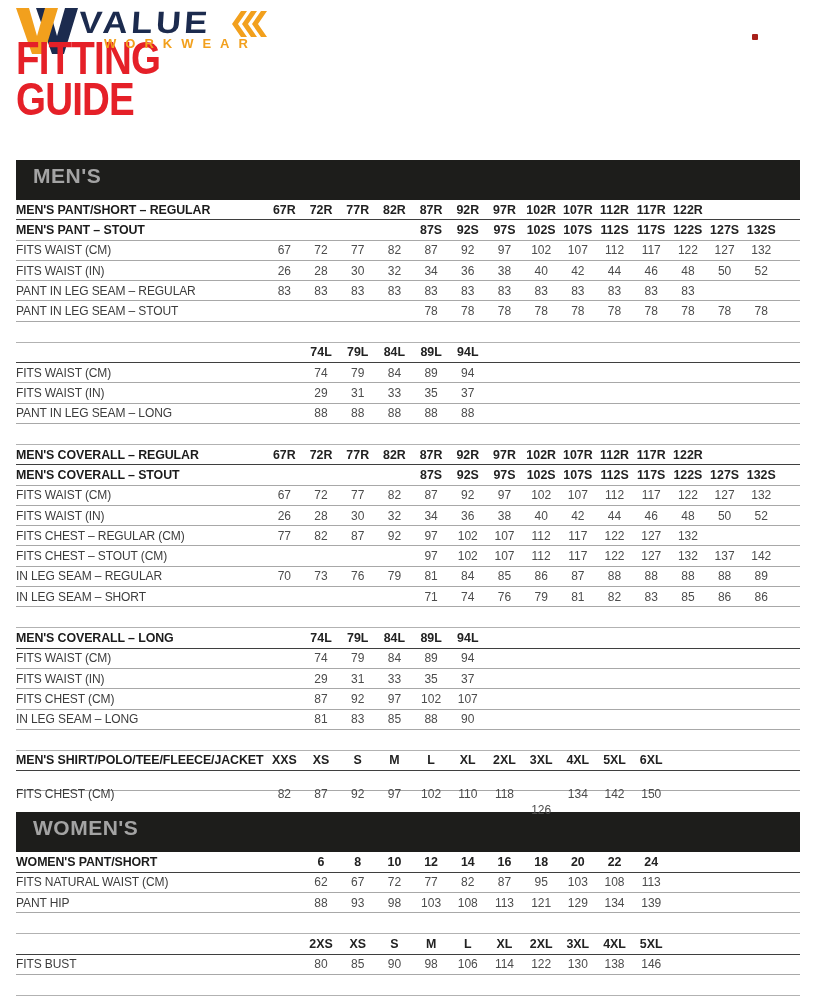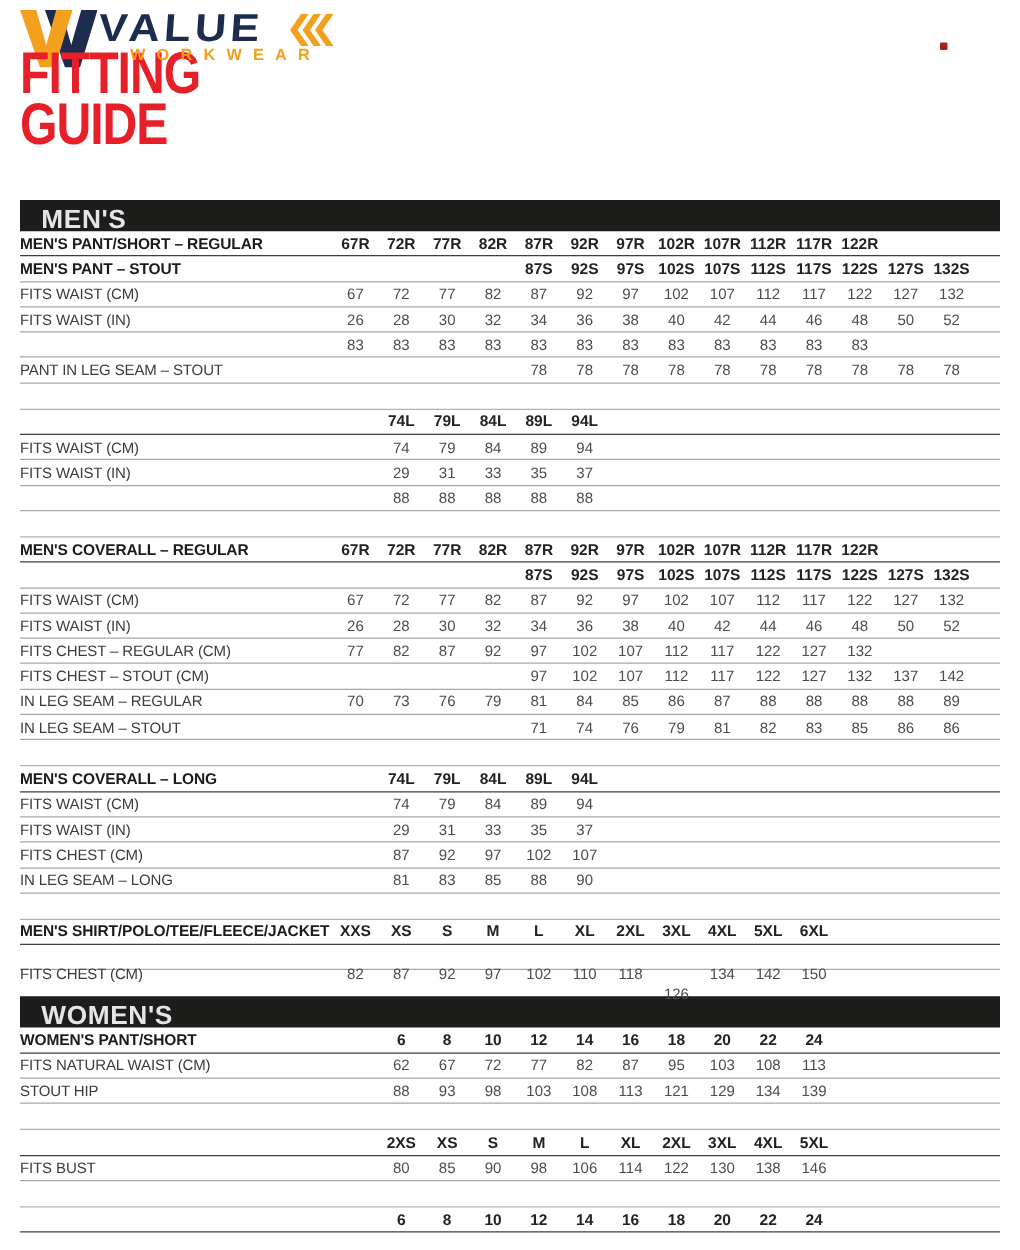--- a/index.html
+++ b/index.html
@@ -30,22 +30,22 @@
     line-height:40px; letter-spacing:-1px;
     transform:scaleX(0.82); transform-origin:left top; white-space:nowrap;
   }
   .fit-title.l1 { top:38px; }
   .fit-title.l2 { top:79px; }
   .red-dot { position:absolute; left:752px; top:34px; width:6px; height:6px; background:var(--dot); border-radius:1px; }
 
   
   .sections { position:absolute; left:16px; top:160px; width:784px; }
   .section-bar {
-    height:25px; line-height:32px; background:var(--bar);
-    color:#e5e5e5; font-size:21px; font-weight:bold;
+    height:40px; line-height:32px; background:var(--bar);
+    color:#a3a3a3; font-size:21px; font-weight:bold;
     padding-left:17px; letter-spacing:0.5px;
   }
   .section-bar.later { margin-top:21px; }
   .size-table { margin-top:20px; border-top:1px solid #b2b2b2; }
   .size-table.flush { margin-top:0; border-top:none; }
   .t-row {
     display:grid;
     grid-template-columns:250px repeat(14, 36.7px) 1fr;
     height:19.3px; align-items:center;
     border-bottom:1px solid #a8a8a8;
@@ -140,20 +140,21 @@
         <div class="t-val" style="grid-column: 8;">38</div>
         <div class="t-val" style="grid-column: 9;">40</div>
         <div class="t-val" style="grid-column: 10;">42</div>
         <div class="t-val" style="grid-column: 11;">44</div>
         <div class="t-val" style="grid-column: 12;">46</div>
         <div class="t-val" style="grid-column: 13;">48</div>
         <div class="t-val" style="grid-column: 14;">50</div>
         <div class="t-val" style="grid-column: 15;">52</div>
       </div>
       <div class="t-row">
+        <div class="t-label">PANT IN LEG SEAM – REGULAR</div>
         <div class="t-val" style="grid-column: 2;">83</div>
         <div class="t-val" style="grid-column: 3;">83</div>
         <div class="t-val" style="grid-column: 4;">83</div>
         <div class="t-val" style="grid-column: 5;">83</div>
         <div class="t-val" style="grid-column: 6;">83</div>
         <div class="t-val" style="grid-column: 7;">83</div>
         <div class="t-val" style="grid-column: 8;">83</div>
         <div class="t-val" style="grid-column: 9;">83</div>
         <div class="t-val" style="grid-column: 10;">83</div>
         <div class="t-val" style="grid-column: 11;">83</div>
@@ -192,20 +193,21 @@
       </div>
       <div class="t-row">
         <div class="t-label">FITS WAIST (IN)</div>
         <div class="t-val" style="grid-column: 3;">29</div>
         <div class="t-val" style="grid-column: 4;">31</div>
         <div class="t-val" style="grid-column: 5;">33</div>
         <div class="t-val" style="grid-column: 6;">35</div>
         <div class="t-val" style="grid-column: 7;">37</div>
       </div>
       <div class="t-row">
+        <div class="t-label">PANT IN LEG SEAM – LONG</div>
         <div class="t-val" style="grid-column: 3;">88</div>
         <div class="t-val" style="grid-column: 4;">88</div>
         <div class="t-val" style="grid-column: 5;">88</div>
         <div class="t-val" style="grid-column: 6;">88</div>
         <div class="t-val" style="grid-column: 7;">88</div>
       </div>
     </div>
     <div class="size-table">
       <div class="t-row hdr hdr-first">
         <div class="t-label">MEN'S COVERALL – REGULAR</div>
@@ -216,20 +218,21 @@
         <div class="t-val" style="grid-column: 6;">87R</div>
         <div class="t-val" style="grid-column: 7;">92R</div>
         <div class="t-val" style="grid-column: 8;">97R</div>
         <div class="t-val" style="grid-column: 9;">102R</div>
         <div class="t-val" style="grid-column: 10;">107R</div>
         <div class="t-val" style="grid-column: 11;">112R</div>
         <div class="t-val" style="grid-column: 12;">117R</div>
         <div class="t-val" style="grid-column: 13;">122R</div>
       </div>
       <div class="t-row hdr">
+        <div class="t-label">MEN'S COVERALL – STOUT</div>
         <div class="t-val" style="grid-column: 6;">87S</div>
         <div class="t-val" style="grid-column: 7;">92S</div>
         <div class="t-val" style="grid-column: 8;">97S</div>
         <div class="t-val" style="grid-column: 9;">102S</div>
         <div class="t-val" style="grid-column: 10;">107S</div>
         <div class="t-val" style="grid-column: 11;">112S</div>
         <div class="t-val" style="grid-column: 12;">117S</div>
         <div class="t-val" style="grid-column: 13;">122S</div>
         <div class="t-val" style="grid-column: 14;">127S</div>
         <div class="t-val" style="grid-column: 15;">132S</div>
@@ -307,21 +310,21 @@
         <div class="t-val" style="grid-column: 8;">85</div>
         <div class="t-val" style="grid-column: 9;">86</div>
         <div class="t-val" style="grid-column: 10;">87</div>
         <div class="t-val" style="grid-column: 11;">88</div>
         <div class="t-val" style="grid-column: 12;">88</div>
         <div class="t-val" style="grid-column: 13;">88</div>
         <div class="t-val" style="grid-column: 14;">88</div>
         <div class="t-val" style="grid-column: 15;">89</div>
       </div>
       <div class="t-row">
-        <div class="t-label">IN LEG SEAM – STOUT</div>
+        <div class="t-label">IN LEG SEAM – SHORT</div>
         <div class="t-val" style="grid-column: 6;">71</div>
         <div class="t-val" style="grid-column: 7;">74</div>
         <div class="t-val" style="grid-column: 8;">76</div>
         <div class="t-val" style="grid-column: 9;">79</div>
         <div class="t-val" style="grid-column: 10;">81</div>
         <div class="t-val" style="grid-column: 11;">82</div>
         <div class="t-val" style="grid-column: 12;">83</div>
         <div class="t-val" style="grid-column: 13;">85</div>
         <div class="t-val" style="grid-column: 14;">86</div>
         <div class="t-val" style="grid-column: 15;">86</div>
@@ -421,21 +424,21 @@
         <div class="t-val" style="grid-column: 5;">72</div>
         <div class="t-val" style="grid-column: 6;">77</div>
         <div class="t-val" style="grid-column: 7;">82</div>
         <div class="t-val" style="grid-column: 8;">87</div>
         <div class="t-val" style="grid-column: 9;">95</div>
         <div class="t-val" style="grid-column: 10;">103</div>
         <div class="t-val" style="grid-column: 11;">108</div>
         <div class="t-val" style="grid-column: 12;">113</div>
       </div>
       <div class="t-row">
-        <div class="t-label">STOUT HIP</div>
+        <div class="t-label">PANT HIP</div>
         <div class="t-val" style="grid-column: 3;">88</div>
         <div class="t-val" style="grid-column: 4;">93</div>
         <div class="t-val" style="grid-column: 5;">98</div>
         <div class="t-val" style="grid-column: 6;">103</div>
         <div class="t-val" style="grid-column: 7;">108</div>
         <div class="t-val" style="grid-column: 8;">113</div>
         <div class="t-val" style="grid-column: 9;">121</div>
         <div class="t-val" style="grid-column: 10;">129</div>
         <div class="t-val" style="grid-column: 11;">134</div>
         <div class="t-val" style="grid-column: 12;">139</div>

